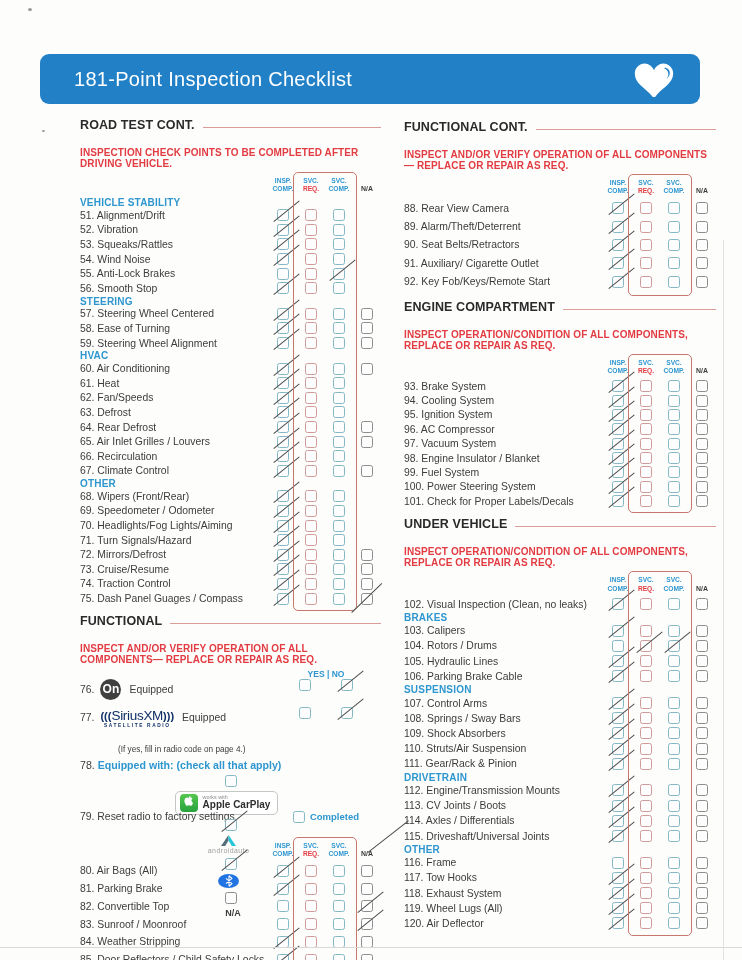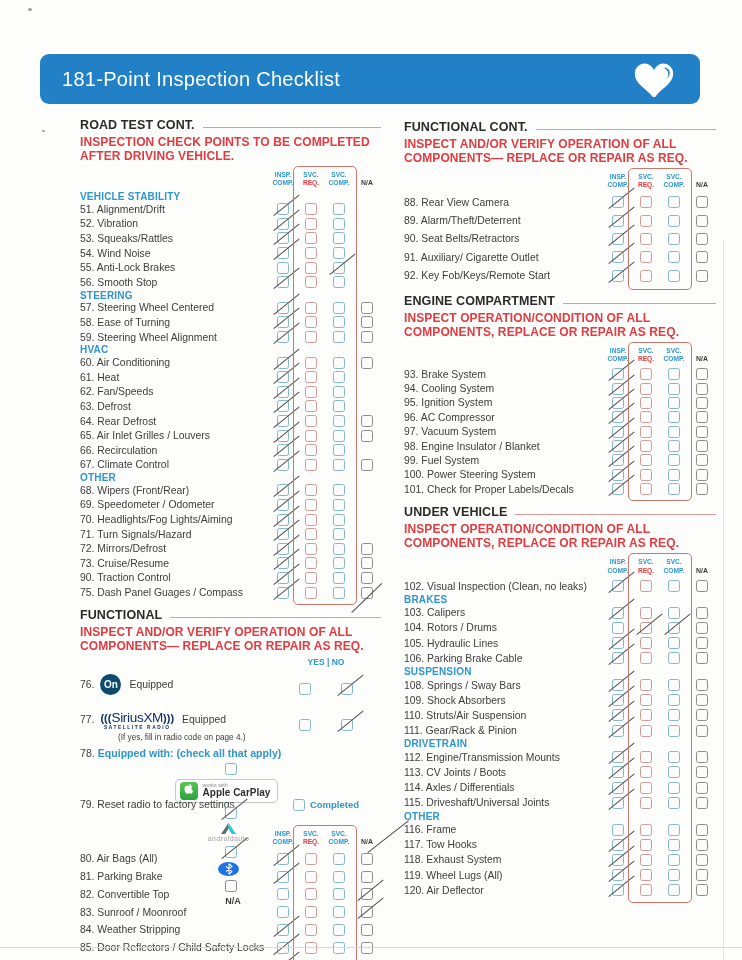--- a/index.html
+++ b/index.html
@@ -4,33 +4,33 @@
 <style>
   * { box-sizing: border-box; margin: 0; padding: 0; }
   html,body { width:742px; height:960px; background:#fbfbfa; font-family:"Liberation Sans",sans-serif; overflow:hidden; }
   .page { position:relative; width:742px; height:960px; background:#fdfdfc; }
   .page-edge-bottom { position:absolute; left:0; right:0; bottom:12px; border-top:1.5px solid #d8d8d6; }
   .page-edge-right { position:absolute; top:240px; bottom:0; right:18px; border-left:1px solid #e3e3e1; }
   .speck { position:absolute; background:#9a9a98; border-radius:50%; }
 
   
   .topbar { position:absolute; left:40px; top:54px; width:660px; height:50px; background:#2280c7; border-radius:9px; display:flex; align-items:center; }
-  .topbar-title { color:#ffffff; font-size:20px; font-weight:500; letter-spacing:0.3px; padding-left:22px; }
+  .topbar-title { color:#ffffff; font-size:20px; font-weight:500; letter-spacing:0.3px; padding-left:34px; }
   .heart { position:absolute; right:26px; top:9px; }
 
   
   .col-left  { position:absolute; left:80px;  top:118px; width:301px; }
   .col-right { position:absolute; left:404px; top:120px; width:312px; }
 
   
   .sec-head { margin-bottom:4px; }
   .sec-title-row { display:flex; align-items:flex-end; }
   .sec-title { font-weight:bold; font-size:12.5px; color:#2a2a2a; letter-spacing:0.1px; white-space:nowrap; }
   .rule { flex:1; border-top:1.2px solid #dc9d98; margin-left:8px; margin-bottom:4px; }
-  .sec-sub { font-size:12px; font-weight:bold; color:#e23b41; margin-top:3px; letter-spacing:0.1px; }
+  .sec-sub { font-size:10px; font-weight:bold; color:#e23b41; margin-top:15px; letter-spacing:0.1px; }
 
   
   .table { position:relative; }
   .redframe { position:absolute; top:-1px; bottom:-5px; right:24px; width:64px; border:1.1px solid #c8776f; border-radius:5px; pointer-events:none; }
   .hrow { display:flex; align-items:flex-end; height:24px; padding-bottom:3px; }
   .hspace { flex:1; }
   .slot { width:28px; display:flex; justify-content:center; align-items:center; flex:none; }
   .hcell { font-size:6.6px; font-weight:bold; color:#2d96cf; text-align:center; line-height:1.3; }
   .hcell .redtxt { color:#e23b41; }
   .hcell.nah { color:#3a3a3a; font-size:6.9px; }
@@ -46,27 +46,27 @@
 
   
   .cb { position:relative; display:inline-block; width:12px; height:12px; border:1.6px solid #84b8c5; border-radius:2.5px; background:#fdfdfd; flex:none; cursor:pointer; }
   .cb.req { border-color:#d09a98; }
   .cb.na  { border-color:#8d8d8d; }
   .cb.checked::after { content:""; position:absolute; left:-4px; bottom:-2px; width:33px; border-top:1.6px solid #4b4b4b; transform:rotate(-39deg); transform-origin:0 100%; pointer-events:none; }
 
   
   .func { margin-top:8px; }
   .yesno { font-size:8.5px; font-weight:bold; color:#2d96cf; text-align:center; width:58px; margin-left:auto; margin-right:26px; margin-top:4px; }
-  .frow { display:flex; align-items:flex-end; }
+  .frow { display:flex; align-items:flex-start; }
   .frow .ynslots { display:flex; width:58px; justify-content:space-between; margin-right:26px; padding:0 2px; }
   .fbody { flex:1; display:flex; align-items:center; }
   .fnum { font-size:10.4px; color:#3c3c3c; margin-right:6px; }
   .flabel { font-size:10.4px; color:#3c3c3c; margin-left:8px; }
   .row76 { height:28px; } .row77 { height:36px; }
-  .onstar { width:21px; height:21px; border-radius:50%; background:#0c4a6e; color:#fff; font-size:10px; font-weight:bold; display:flex; align-items:center; justify-content:center; }
+  .onstar { width:21px; height:21px; border-radius:50%; background:#404040; color:#fff; font-size:12px; font-weight:bold; display:flex; align-items:center; justify-content:center; }
   .sirius { display:inline-flex; flex-direction:column; align-items:center; line-height:1; }
   .sirius .sx-main { color:#0f2f66; font-weight:normal; font-size:13.5px; letter-spacing:-0.3px; }
   .sirius .sx-par { font-weight:bold; font-size:11px; color:#0f2f66; }
   .sirius .sx-sub { font-size:4.8px; letter-spacing:1.6px; color:#0f2f66; font-weight:bold; margin-top:1px; }
   .radio-note { font-size:8.2px; color:#3c3c3c; margin:2px 0 2px 38px; height:12px; }
   .f78 { font-size:10.6px; height:16px; }
   .f78 .blue { color:#2d96cf; font-weight:bold; }
   .f78 .num { color:#3c3c3c; }
   .options { display:flex; align-items:center; height:34px; gap:4px;flex-direction:column; }
   .carplay { display:inline-flex; align-items:center; border:1px solid #c6c6c4; border-radius:5px; padding:2px 7px 2px 4px; background:#fff; margin-right:8px; }
@@ -459,21 +459,21 @@
               <span class="cb req"></span>
             </div>
             <div class="slot">
               <span class="cb"></span>
             </div>
             <div class="slot">
               <span class="cb na"></span>
             </div>
           </div>
           <div class="trow">
-            <div class="tlabel">90. Traction Control</div>
+            <div class="tlabel">74. Traction Control</div>
             <div class="slot">
               <span class="cb checked"></span>
             </div>
             <div class="slot">
               <span class="cb req"></span>
             </div>
             <div class="slot">
               <span class="cb"></span>
             </div>
             <div class="slot">
@@ -1125,20 +1125,35 @@
               <span class="cb"></span>
             </div>
             <div class="slot">
               <span class="cb na"></span>
             </div>
           </div>
           <div class="grow">
             <span class="tgroup">SUSPENSION</span>
           </div>
           <div class="trow">
+            <div class="tlabel">107. Control Arms</div>
+            <div class="slot">
+              <span class="cb checked"></span>
+            </div>
+            <div class="slot">
+              <span class="cb req"></span>
+            </div>
+            <div class="slot">
+              <span class="cb"></span>
+            </div>
+            <div class="slot">
+              <span class="cb na"></span>
+            </div>
+          </div>
+          <div class="trow">
             <div class="tlabel">108. Springs / Sway Bars</div>
             <div class="slot">
               <span class="cb checked"></span>
             </div>
             <div class="slot">
               <span class="cb req"></span>
             </div>
             <div class="slot">
               <span class="cb"></span>
             </div>

